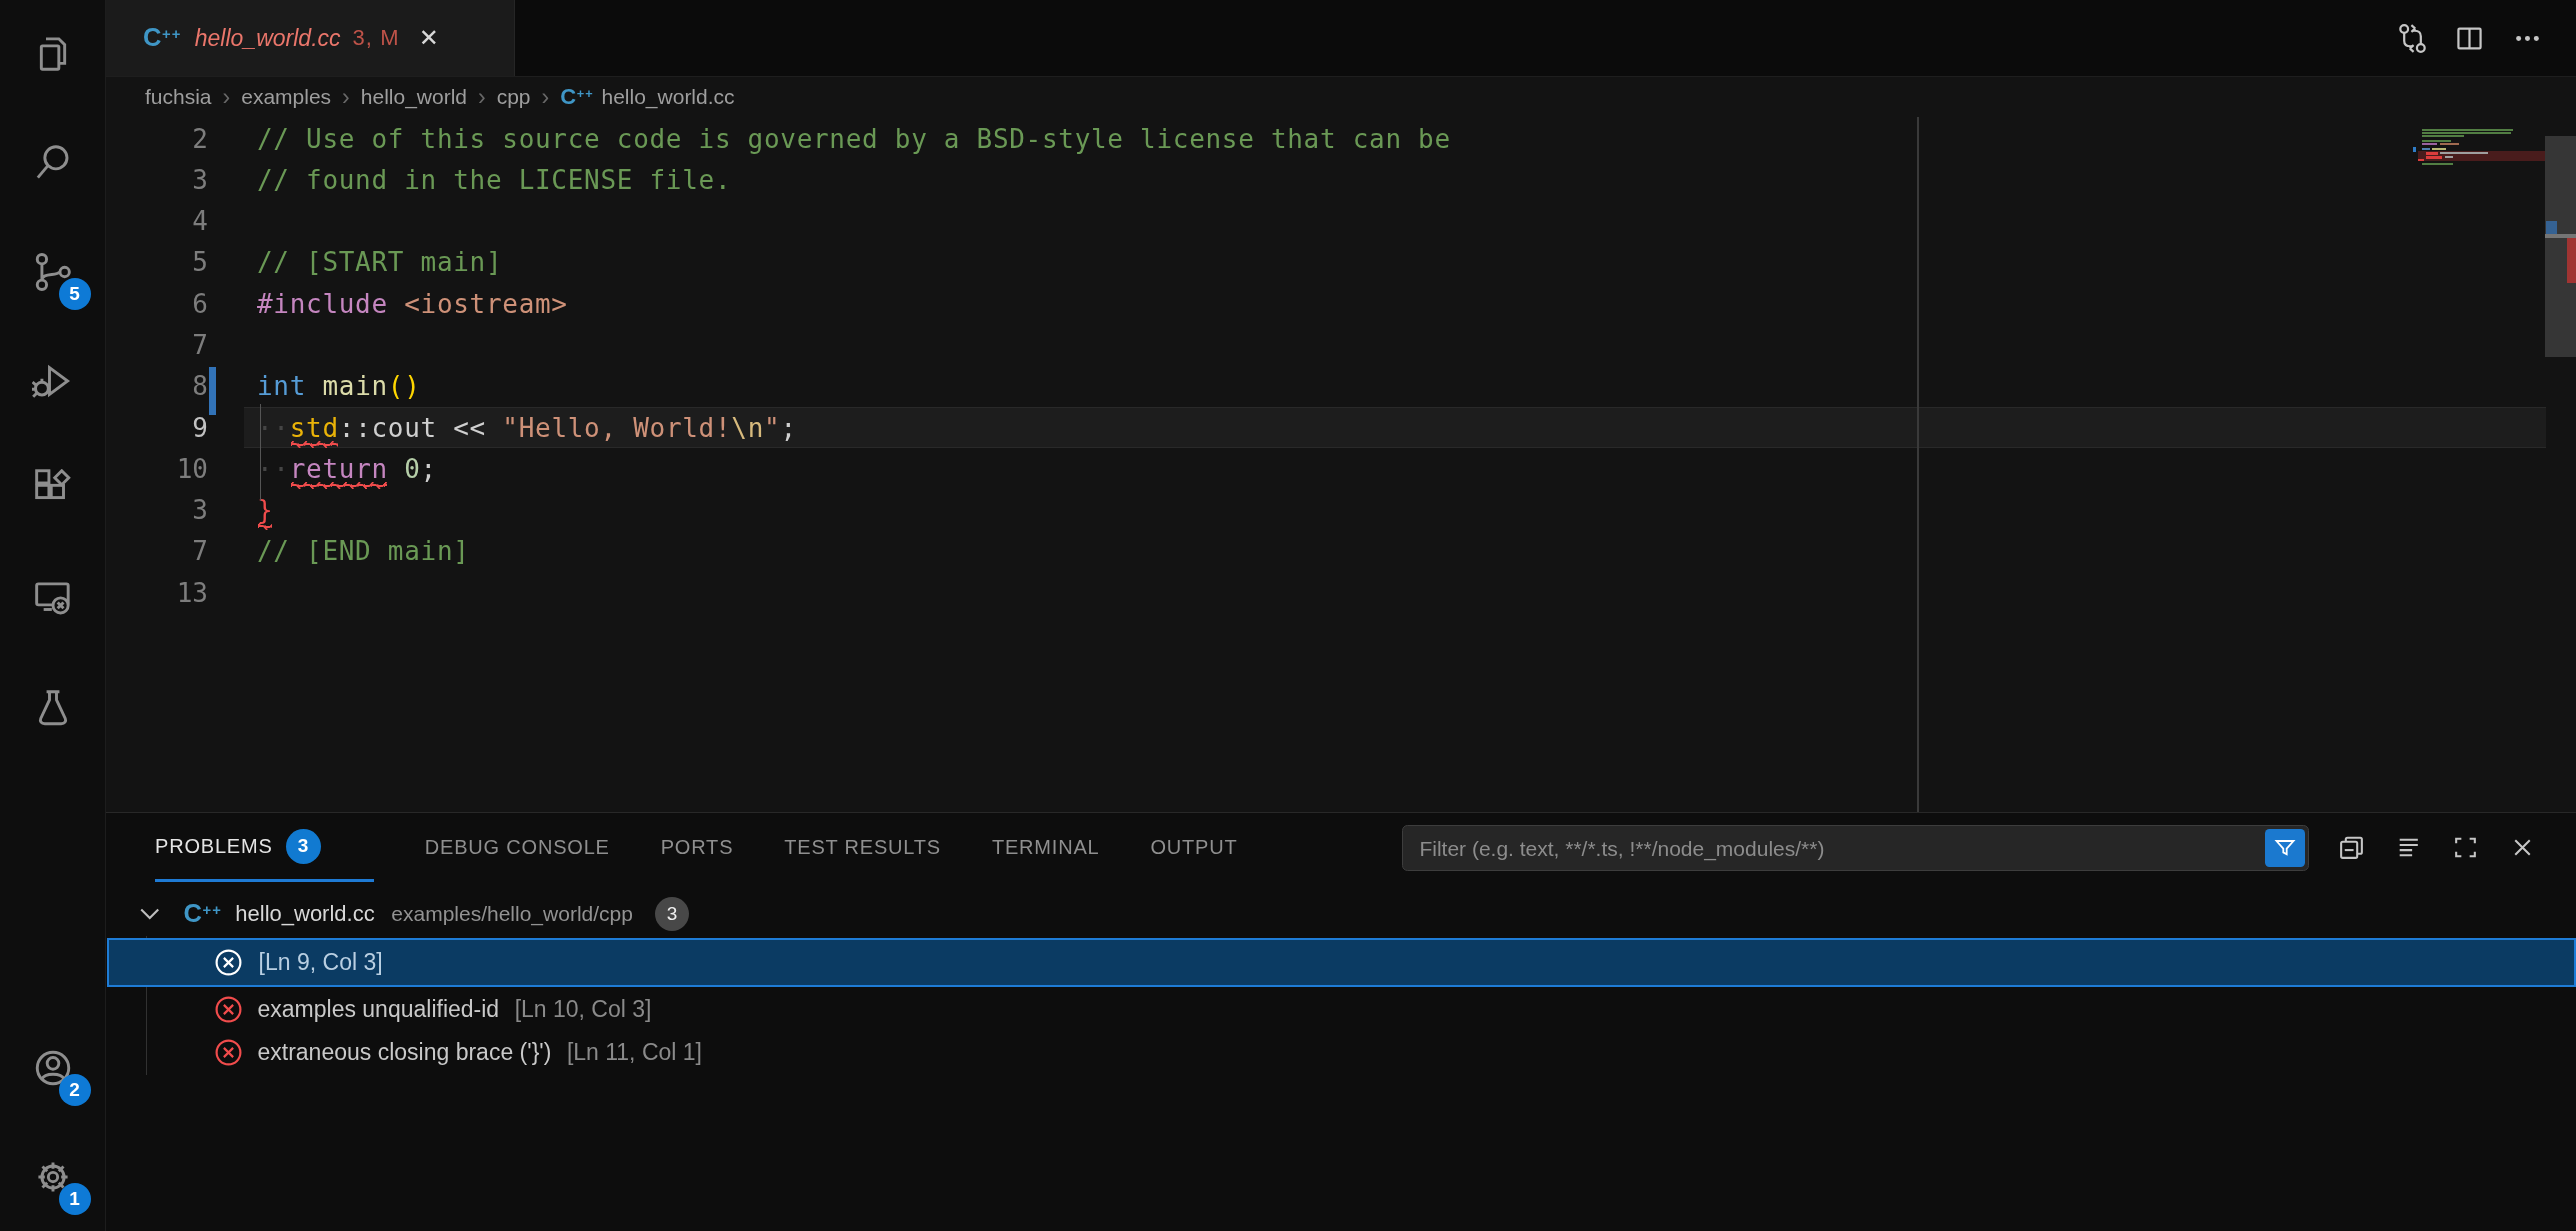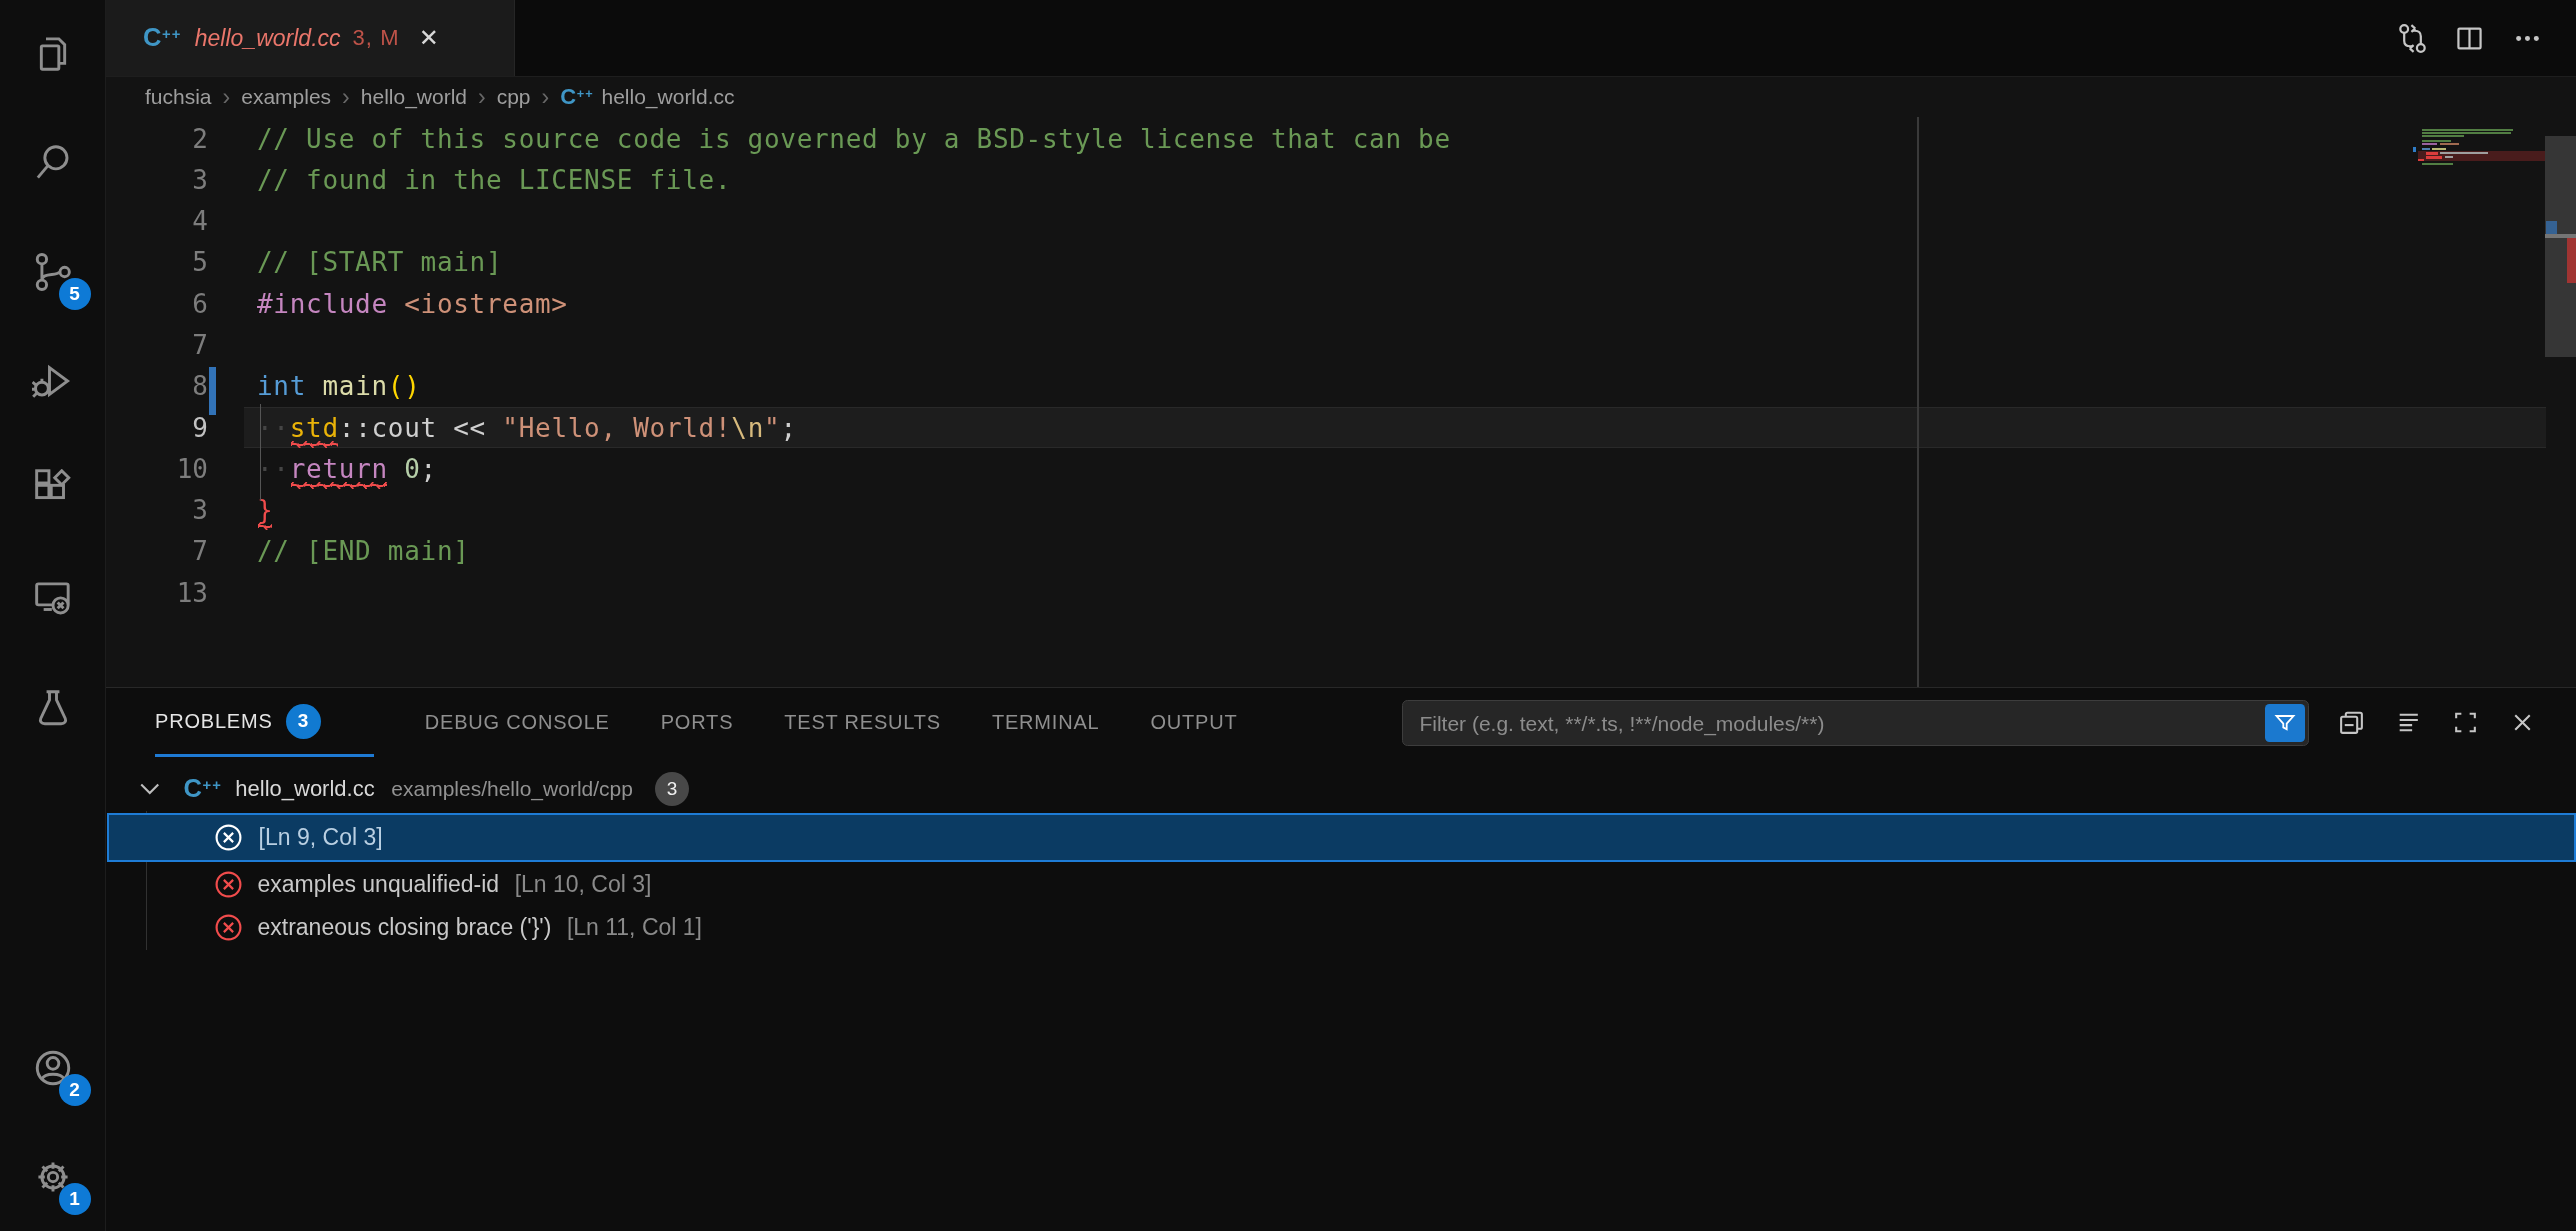--- a/index.html
+++ b/index.html
@@ -67,21 +67,21 @@
   .indent-guide{position:absolute;left:154px;top:287px;width:1.1px;height:97px;background:#555;}
   .minimap{position:absolute;right:31px;top:0;width:127px;height:100%;}
   .mm-bar{position:absolute;}
   .scrollbar{position:absolute;right:0;top:0;width:31px;height:100%;}
   .sb-slider{position:absolute;left:0;right:0;top:19.4px;height:221px;background:#363636;}
   .sb-modified{position:absolute;left:1.1px;top:104px;width:11px;height:15.5px;background:#356293;}
   .sb-cursor{position:absolute;left:0;right:0;top:117px;height:4.4px;background:#757575;}
   .sb-error{position:absolute;right:0;top:121px;width:8.9px;height:45px;background:#a03432;}
 
   
-  .panel{position:relative;height:545px;flex:none;background:#0d0d0d;border-top:1.1px solid #282828;box-sizing:border-box;}
+  .panel{position:relative;height:420px;flex:none;background:#0d0d0d;border-top:1.1px solid #282828;box-sizing:border-box;}
   .panel-header{position:relative;height:69px;}
   .panel-tabs{position:absolute;left:49px;top:0;height:69px;display:flex;gap:51px;}
   .panel-tab{height:69px;display:flex;align-items:center;gap:13.3px;font-size:20px;color:#8f8f8f;
              letter-spacing:0.8px;box-sizing:border-box;}
   .panel-tab.active{color:#e5e5e5;border-bottom:3.3px solid #1e7ad4;padding-right:53px;}
   .ptab-badge{min-width:35px;height:35px;border-radius:17.7px;background:#117ad1;color:#fff;
               font-size:19px;font-weight:bold;display:flex;align-items:center;justify-content:center;}
   .panel-right{position:absolute;right:39px;top:0;height:69px;display:flex;align-items:center;gap:28px;}
   .filter-box{position:relative;width:907px;height:46px;background:#262626;border:1.1px solid #3d3d3d;
               border-radius:5.5px;box-sizing:border-box;}

